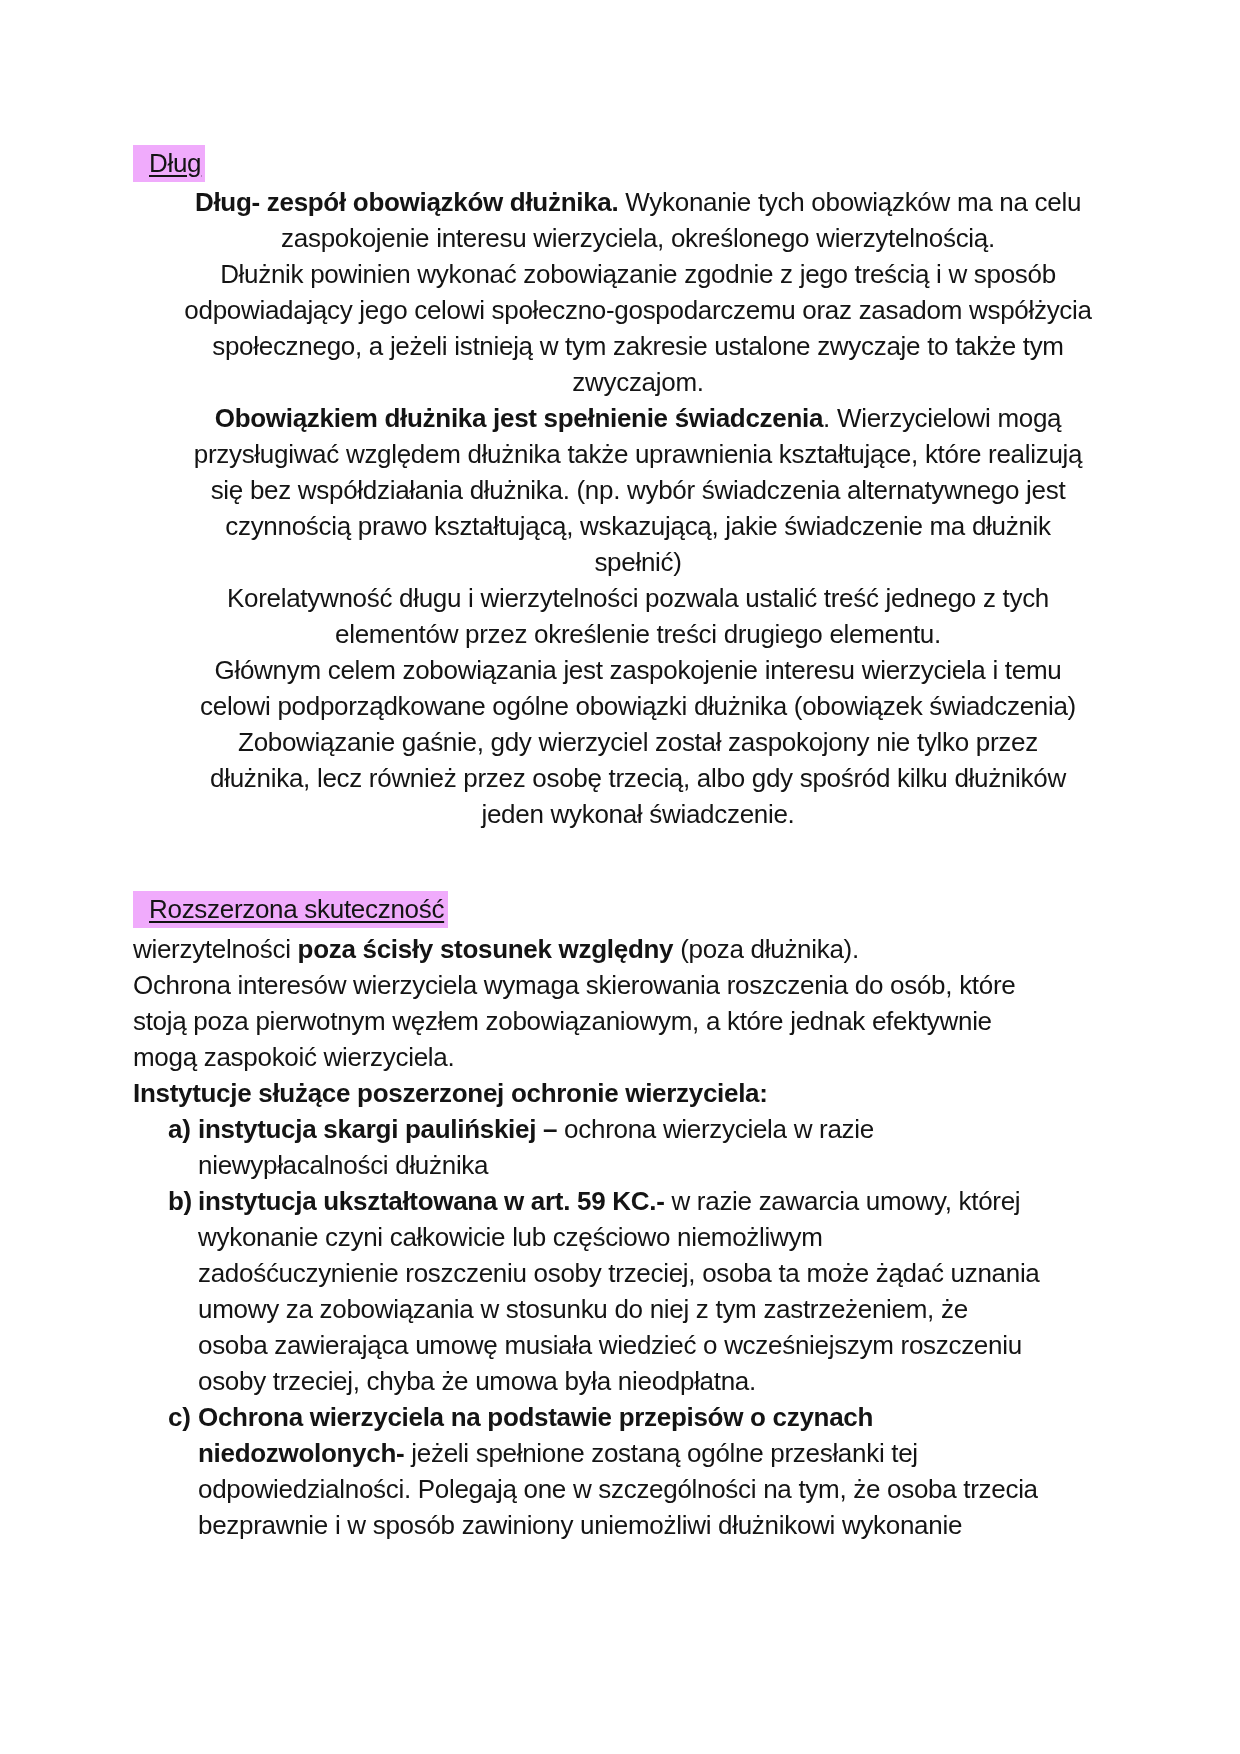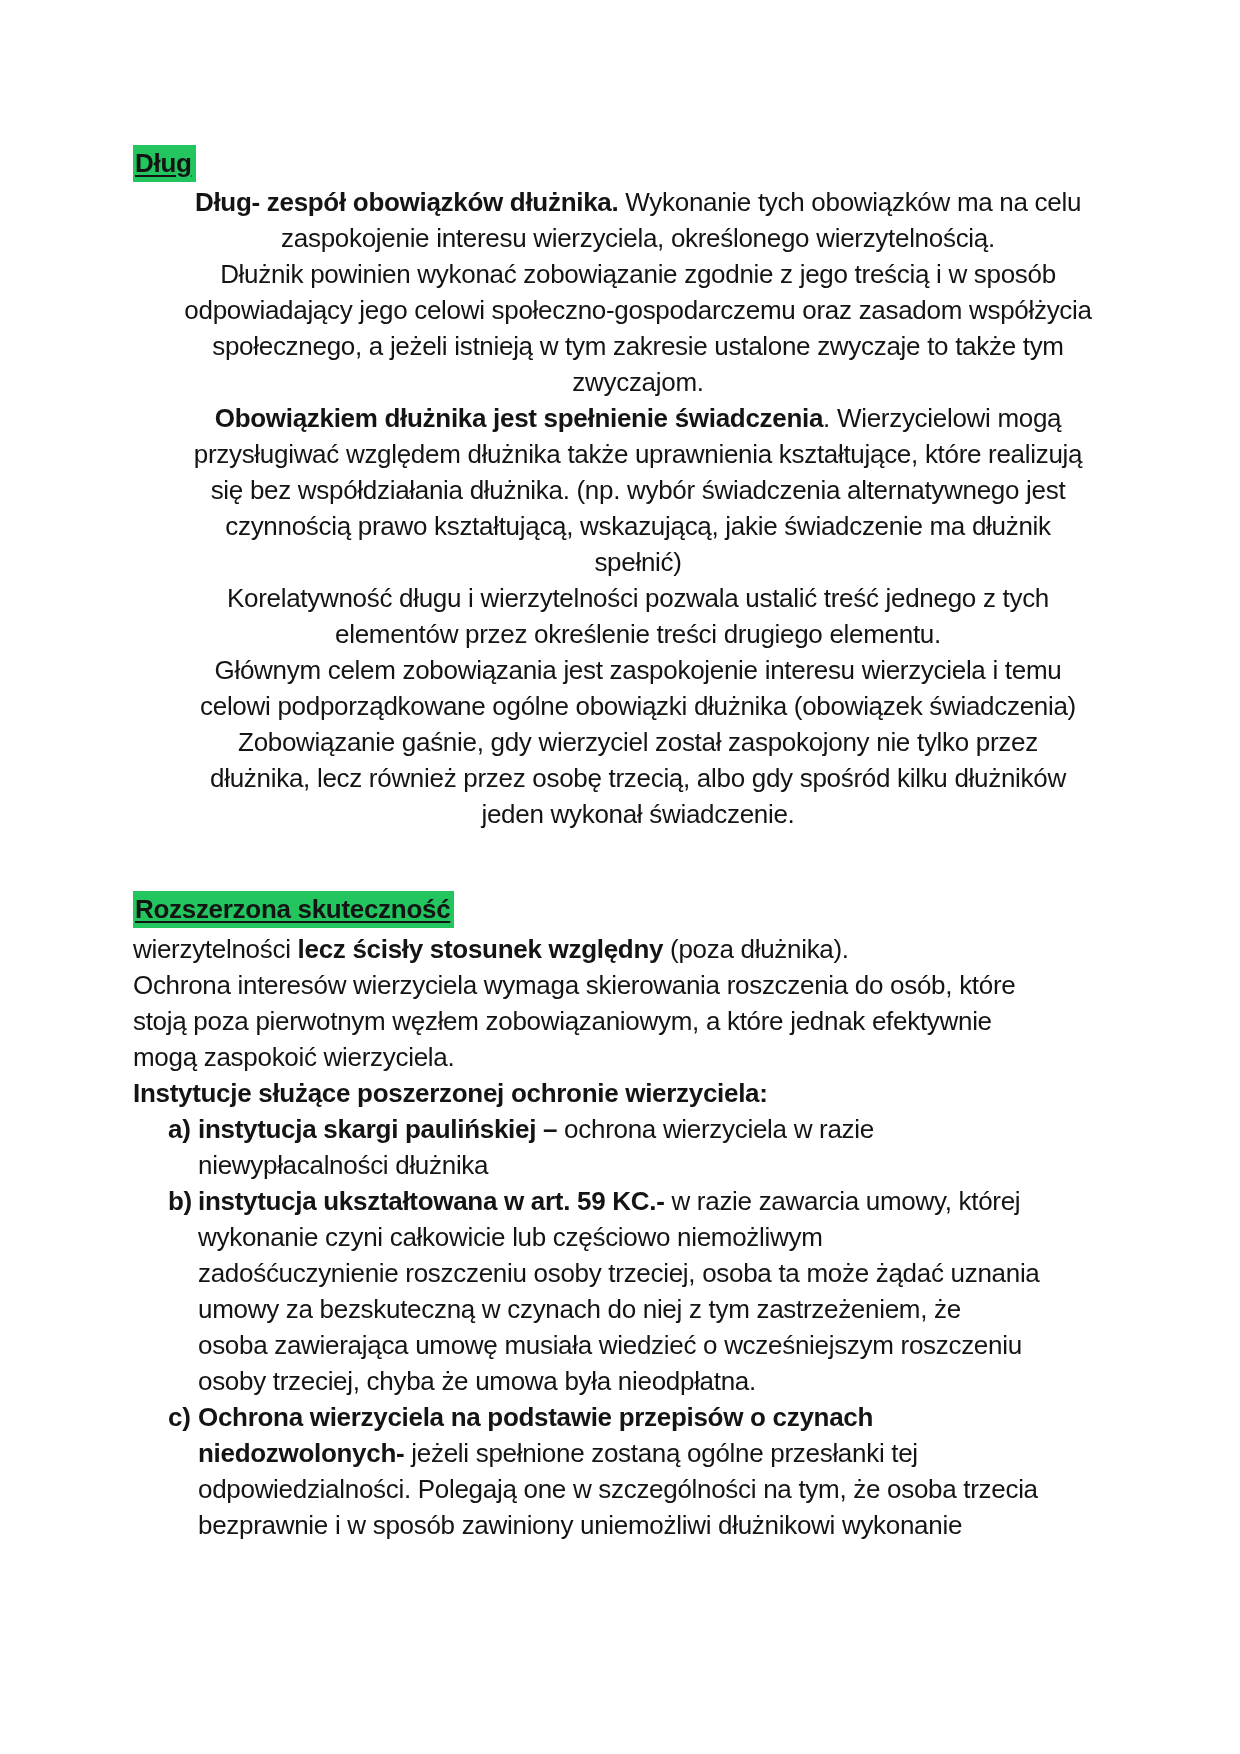--- a/index.html
+++ b/index.html
@@ -17,26 +17,26 @@
   }
   .content {
     position: absolute;
     left: 133px;
     top: 145px;
     width: 1010px;
   }
   .hwrap { height: 36px; }
   .heading {
     display: inline-block;
-    font-weight: bold;
-    background: #22c55e;
+    font-weight: normal;
+    background: #f0abfc;
     text-decoration: underline;
     text-decoration-thickness: 2px;
     text-underline-offset: 3px;
-    padding: 0 4px 1px 2px;
+    padding: 0 4px 1px 16px;
   }
   .body { margin: 0; }
   .sec1-body { margin-top: 3px; text-align: center; }
   .sec2 { margin-top: 59px; }
   .sec2-body { margin-top: 4px; }
   .line { height: 36px; white-space: pre; }
   .b { font-weight: bold; }
   .list-item { position: relative; padding-left: 65px; }
   .marker { position: absolute; left: 35px; top: 0; font-weight: bold; }
 </style>
@@ -70,38 +70,38 @@
           <div class="line"><span>dłużnika, lecz również przez osobę trzecią, albo gdy spośród kilku dłużników</span></div>
           <div class="line"><span>jeden wykonał świadczenie.</span></div>
         </div>
     </section>
 
     <section class="sec2">
       <div class="hwrap">
         <span class="heading">Rozszerzona skuteczność</span>
       </div>
       <div class="body sec2-body" id="sec1-lines">
-          <div class="line"><span>wierzytelności </span><span class="b">lecz ścisły stosunek względny </span><span>(poza dłużnika).</span></div>
+          <div class="line"><span>wierzytelności </span><span class="b">poza ścisły stosunek względny </span><span>(poza dłużnika).</span></div>
           <div class="line"><span>Ochrona interesów wierzyciela wymaga skierowania roszczenia do osób, które</span></div>
           <div class="line"><span>stoją poza pierwotnym węzłem zobowiązaniowym, a które jednak efektywnie</span></div>
           <div class="line"><span>mogą zaspokoić wierzyciela.</span></div>
           <div class="line"><span class="b">Instytucje służące poszerzonej ochronie wierzyciela:</span></div>
         </div>
       <div id="sec1-list">
           <div class="list-item">
             <span class="marker">a)</span>
             <div class="line"><span class="b">instytucja skargi paulińskiej – </span><span>ochrona wierzyciela w razie</span></div>
             <div class="line"><span>niewypłacalności dłużnika</span></div>
           </div>
           <div class="list-item">
             <span class="marker">b)</span>
             <div class="line"><span class="b">instytucja ukształtowana w art. 59 KC.- </span><span>w razie zawarcia umowy, której</span></div>
             <div class="line"><span>wykonanie czyni całkowicie lub częściowo niemożliwym</span></div>
             <div class="line"><span>zadośćuczynienie roszczeniu osoby trzeciej, osoba ta może żądać uznania</span></div>
-            <div class="line"><span>umowy za bezskuteczną w czynach do niej z tym zastrzeżeniem, że</span></div>
+            <div class="line"><span>umowy za zobowiązania w stosunku do niej z tym zastrzeżeniem, że</span></div>
             <div class="line"><span>osoba zawierająca umowę musiała wiedzieć o wcześniejszym roszczeniu</span></div>
             <div class="line"><span>osoby trzeciej, chyba że umowa była nieodpłatna.</span></div>
           </div>
           <div class="list-item">
             <span class="marker">c)</span>
             <div class="line"><span class="b">Ochrona wierzyciela na podstawie przepisów o czynach</span></div>
             <div class="line"><span class="b">niedozwolonych- </span><span>jeżeli spełnione zostaną ogólne przesłanki tej</span></div>
             <div class="line"><span>odpowiedzialności. Polegają one w szczególności na tym, że osoba trzecia</span></div>
             <div class="line"><span>bezprawnie i w sposób zawiniony uniemożliwi dłużnikowi wykonanie</span></div>
           </div>

